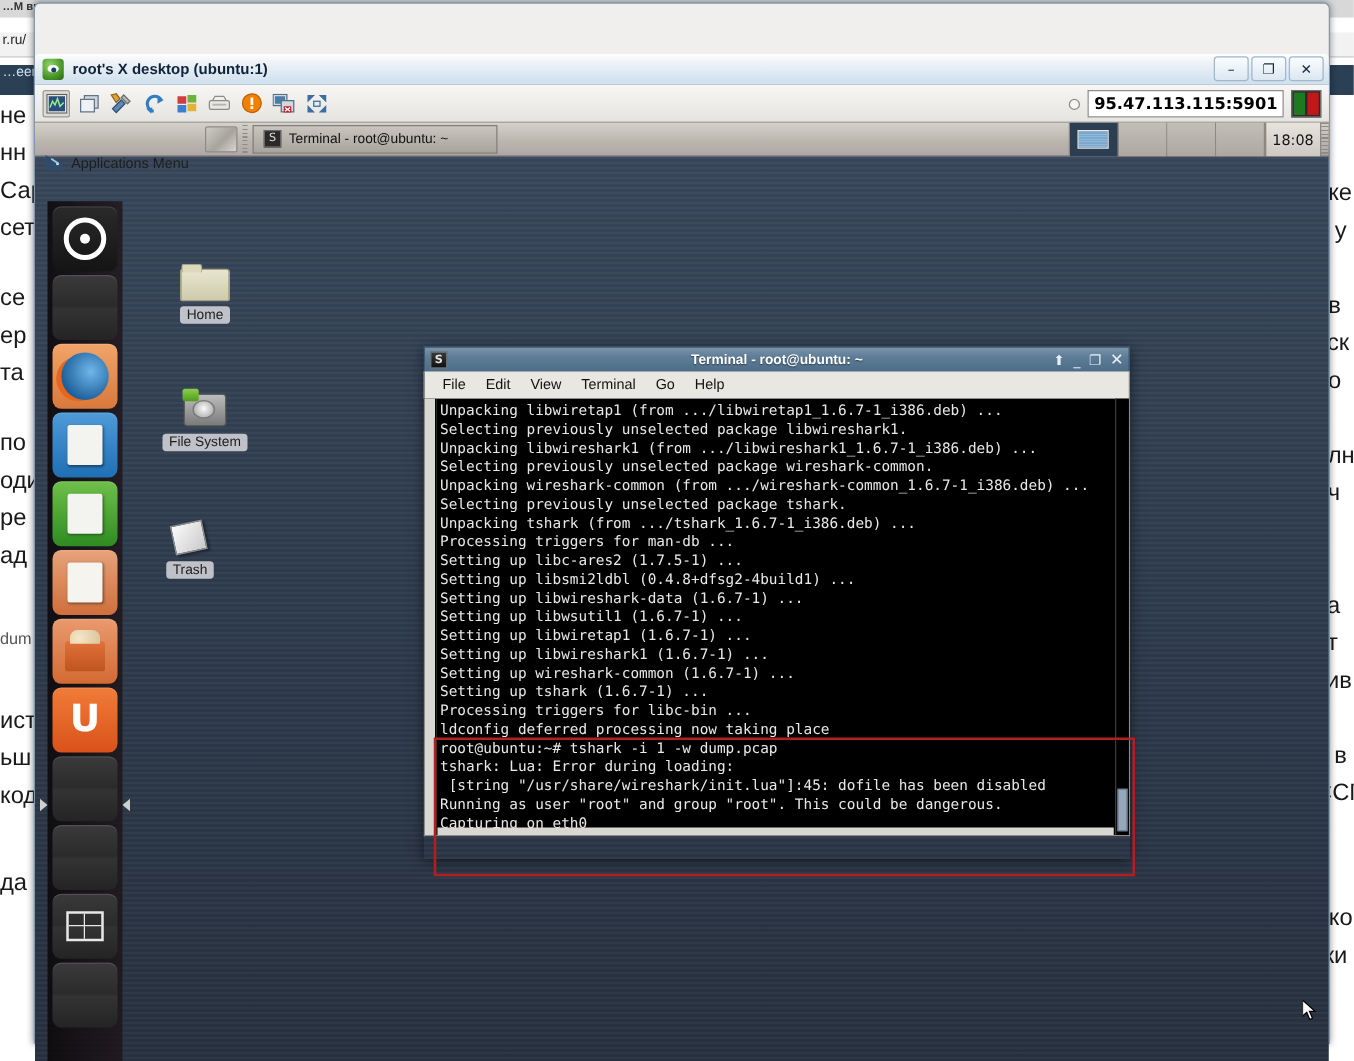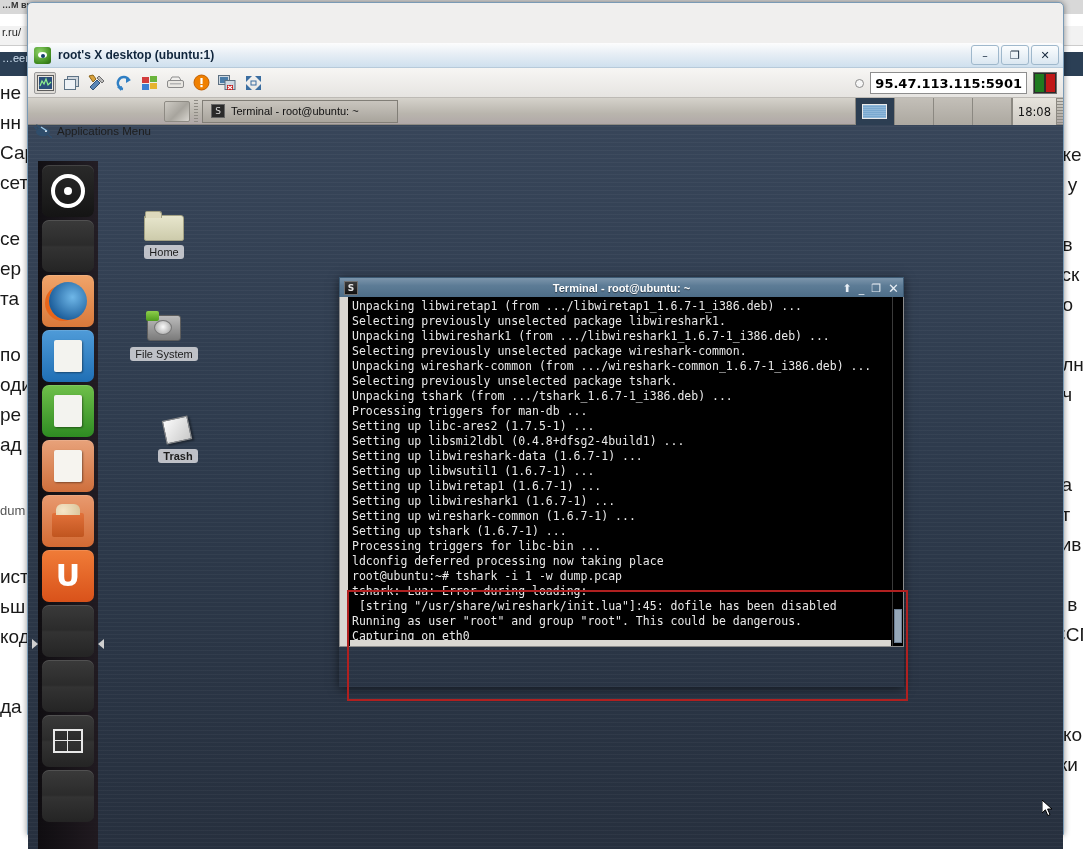--- a/index.html
+++ b/index.html
@@ -669,39 +669,47 @@
         </span>
       <span class="lab">File System</span>
     </div>
     <div class="desk-icon" style="left:98px; top:112px;">
       <span class="folder-ico">
           <i class="back"></i>
           <i class="tab"></i>
         </span>
       <span class="lab">Home</span>
     </div>
-    <div class="desk-icon" style="left:112px; top:317px;font-weight:bold;">
+    <div class="desk-icon" style="left:86px; top:317px;">
       <span class="trash-ico">
           <i class="p"></i>
         </span>
       <span class="lab">Trash</span>
     </div>
 
     <div id="terminal">
       <div id="term-titlebar">
         <span class="tico">S</span>
         <span id="term-title-text">Terminal - root@ubuntu: ~</span>
         <span id="term-btns">
           <span>⬆</span>
           <span>_</span>
           <span>❐</span>
           <b>✕</b>
         </span>
       </div>
 
+      <div id="term-menubar">
+        <span>File</span>
+        <span>Edit</span>
+        <span>View</span>
+        <span>Terminal</span>
+        <span>Go</span>
+        <span>Help</span>
+      </div>
 
       <div id="term-body">
         <div id="term-left-scroll"></div>
         <div id="term-text"><span>Unpacking libwiretap1 (from .../libwiretap1_1.6.7-1_i386.deb) ...
 Selecting previously unselected package libwireshark1.
 Unpacking libwireshark1 (from .../libwireshark1_1.6.7-1_i386.deb) ...
 Selecting previously unselected package wireshark-common.
 Unpacking wireshark-common (from .../wireshark-common_1.6.7-1_i386.deb) ...
 Selecting previously unselected package tshark.
 Unpacking tshark (from .../tshark_1.6.7-1_i386.deb) ...

